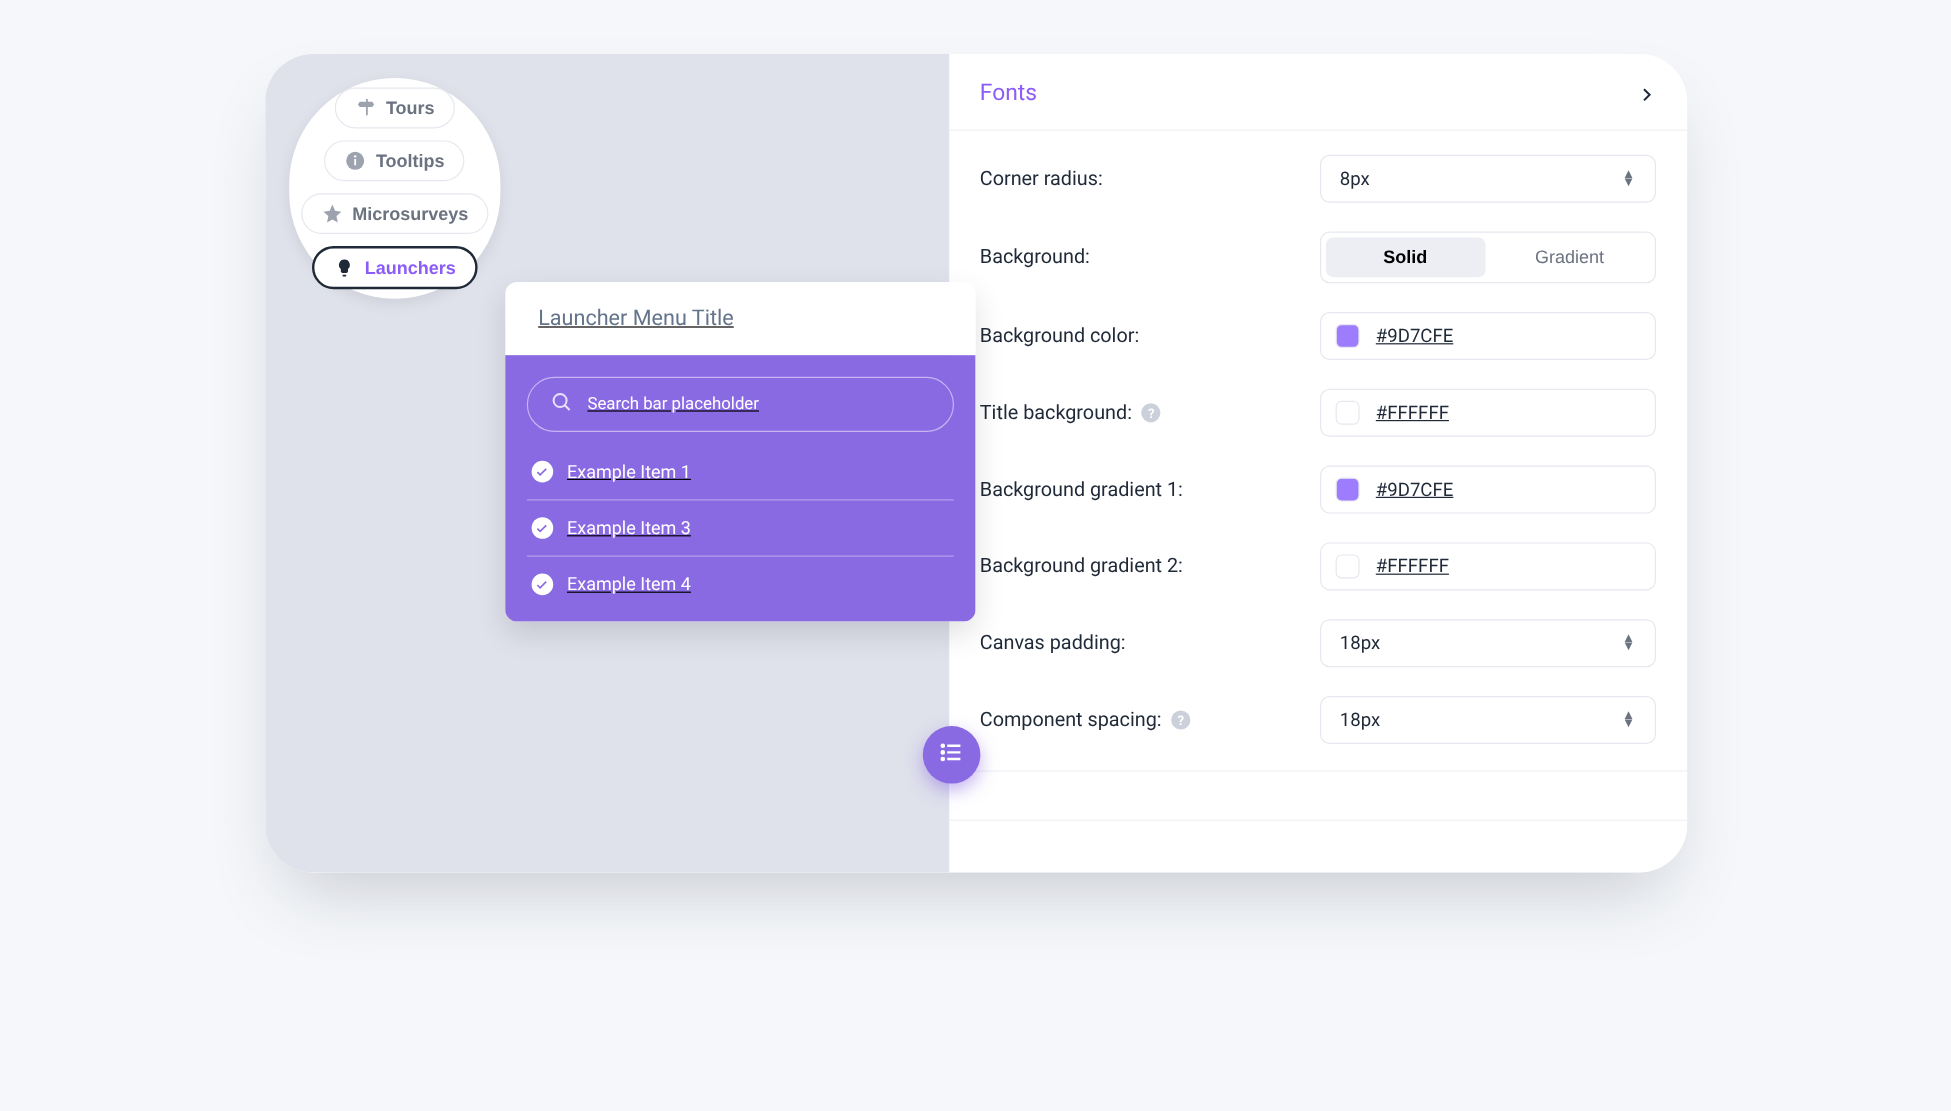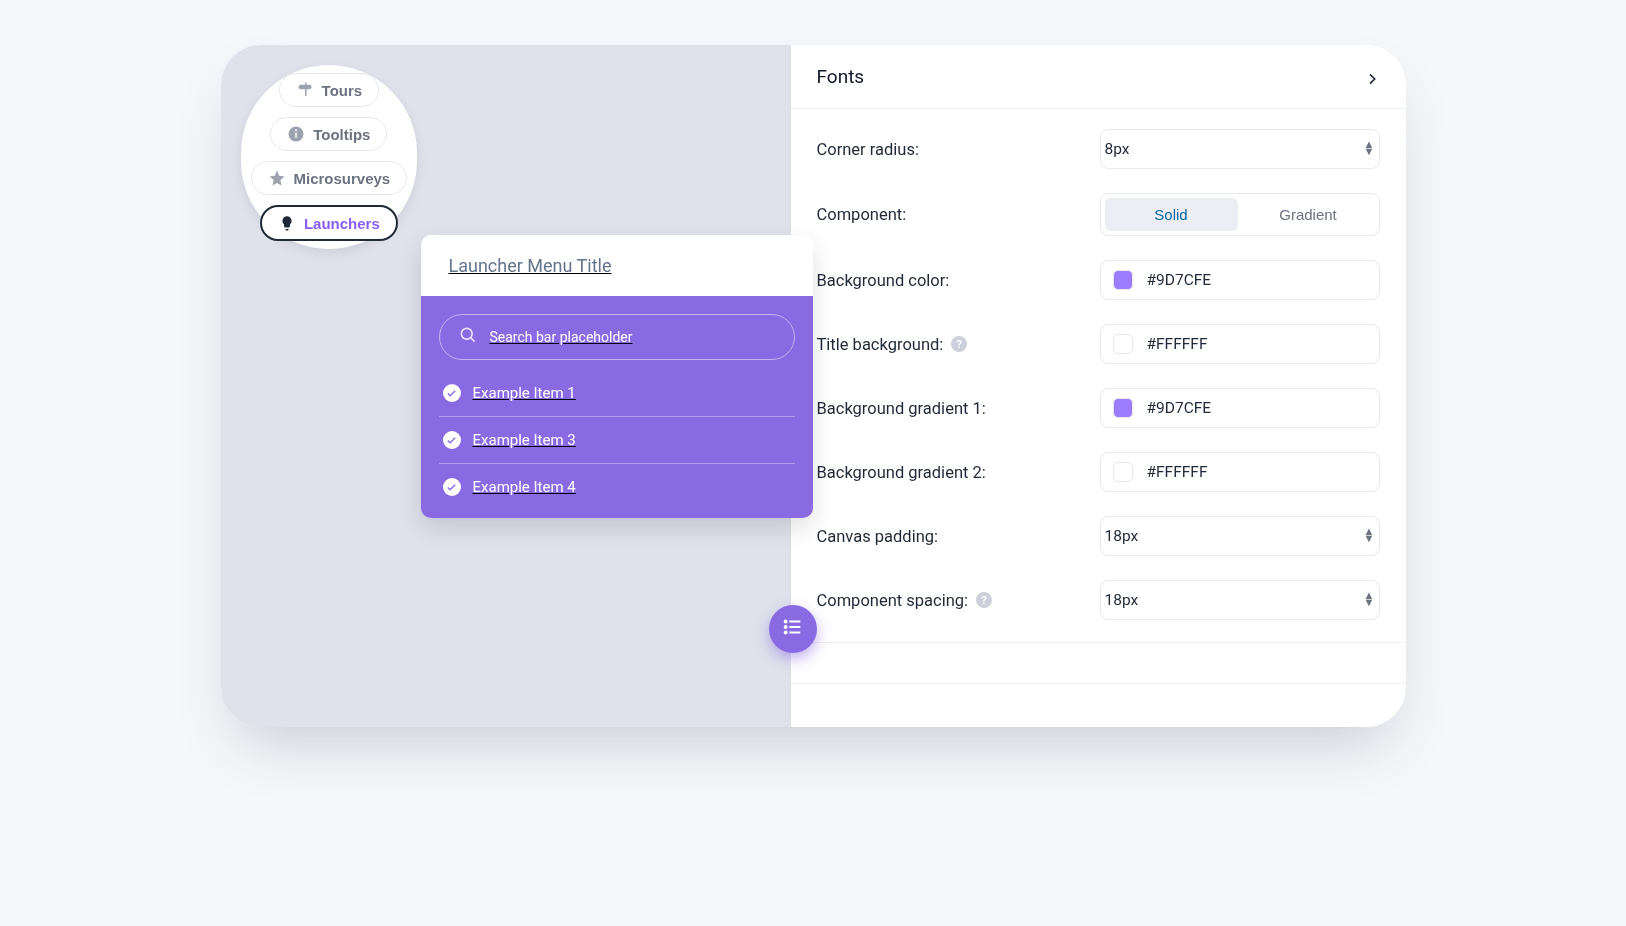--- a/index.html
+++ b/index.html
@@ -124,21 +124,21 @@
   .settings-pane {
     flex: 1;
     background: #fff;
     overflow-y: auto;
   }
   .section-header {
     display:flex; align-items:center; justify-content:space-between;
     padding: 20px 26px;
     border-bottom: 1px solid #eef0f4;
     font-size: 19px;
-    color: #0f172a;
+    color: #8b5cf6;
     cursor: pointer;
   }
   .section-header .chev { width:16px; height:16px; }
   .section-body { padding: 8px 0 10px 0; }
   .row {
     display:flex; align-items:center; justify-content:space-between;
     padding: 12px 26px;
   }
   .row-label {
     font-size: 16.5px;
@@ -148,41 +148,41 @@
   }
   .help-dot {
     width:16px; height:16px; border-radius:50%;
     background:#cbd0da; color:#fff; font-size:11px; font-weight:700;
     display:inline-flex; align-items:center; justify-content:center;
   }
   .control { width: 280px; }
   .stepper {
     display:flex; align-items:center; justify-content:space-between;
     border:1px solid #e6e8ef; border-radius:8px;
-    padding: 10px 4px;
+    padding: 10px 16px;
     background:#fff;
   }
   .stepper-value { font-size:15.5px; color:#1f2937; }
   .stepper-arrows { display:flex; flex-direction:column; gap:0; color:#6b7280; line-height:0.6; font-size:11px; cursor:pointer;}
   .seg {
     display:flex; border:1px solid #e6e8ef; border-radius:8px; overflow:hidden;
     padding:4px; gap:4px; background:#fff;
   }
   .seg-btn {
     flex:1; text-align:center; padding:8px 0; border-radius:6px;
     font-size:15px; color:#6b7280; cursor:pointer; background:transparent; border:none;
   }
-  .seg-btn.active { background:#eceef4; color:#0369a1; }
+  .seg-btn.active { background:#eceef4; color:#000000;font-weight:bold; }
   .color-input {
     display:flex; align-items:center; gap:14px;
     border:1px solid #e6e8ef; border-radius:8px;
     padding: 9px 12px; background:#fff;
   }
   .swatch { width:20px; height:20px; border-radius:5px; border:1px solid #e6e8ef; }
-  .color-hex { font-size:15.5px; color:#1f2937; }
+  .color-hex { font-size:15.5px; color:#1f2937;text-decoration:underline; }
 </style>
 </head>
 <body>
 
 <div class="app-card">
 
   <div class="preview-pane">
 
     <div class="tab-bar">
       <button class="tab-btn">
@@ -293,21 +293,21 @@
         <div class="control stepper">
           <span class="stepper-value">8px</span>
           <span class="stepper-arrows">
               <span>▲</span>
               <span>▼</span>
             </span>
         </div>
       </div>
 
       <div class="row">
-        <span class="row-label">Component:</span>
+        <span class="row-label">Background:</span>
         <div class="control seg">
           <button class="seg-btn active">Solid</button>
           <button class="seg-btn">Gradient</button>
         </div>
       </div>
 
       <div class="row">
         <span class="row-label">Background color:</span>
         <div class="control color-input">
           <span class="swatch" style="background:#9D7CFE"></span>

